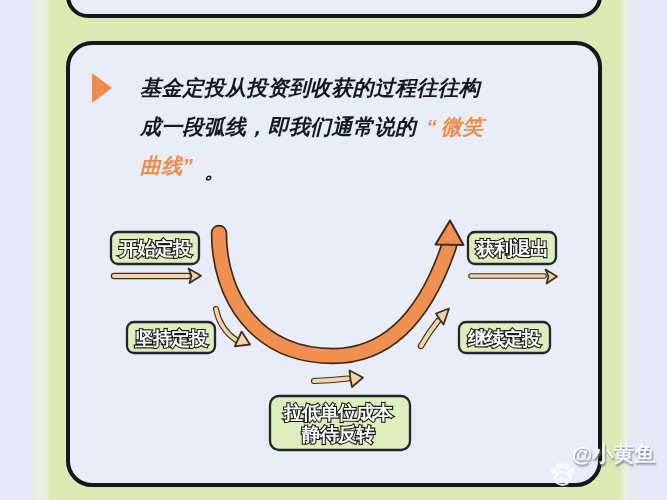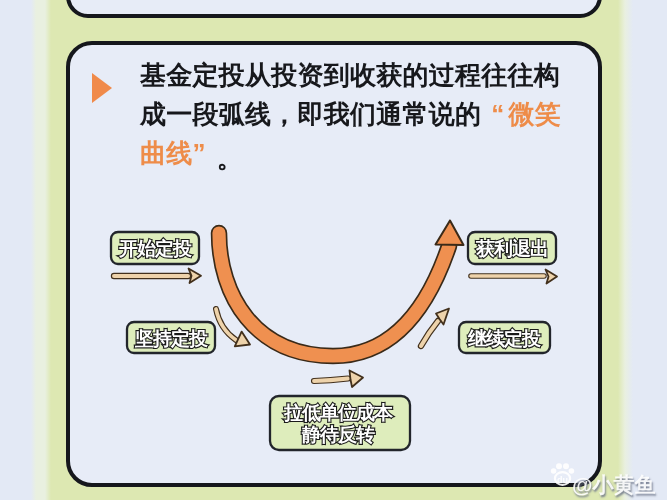--- a/index.html
+++ b/index.html
@@ -20,34 +20,34 @@
       rgba(233,240,224,0) 633px);
   }
   .panel{
     position:absolute;left:66px;width:536px;
     background:#e7ecf7;border:4.5px solid #15171c;border-radius:26px;
     box-sizing:border-box;
   }
   #ptop{top:-36px;height:54px;border-radius:22px;}
   #pmain{top:40.5px;height:446.5px;}
   #txt{
-    position:absolute;left:140px;top:56px;width:430px;
-    font-size:26px;font-weight:bold;color:#17181c;
-    line-height:39px;letter-spacing:0.25px;
+    position:absolute;left:140px;top:68px;width:430px;
+    font-size:21px;font-weight:bold;color:#17181c;
+    line-height:39px;letter-spacing:0.25px;font-style:italic;
   }
   #txt .o{color:#ee8c49;}
   #tri{
     position:absolute;left:92px;top:73px;width:0;height:0;
     border-left:20px solid #f08a4a;
     border-top:15px solid transparent;
     border-bottom:15px solid transparent;
   }
   #dia{position:absolute;left:0;top:0;}
   #wm{
-    position:absolute;left:572px;top:471px;width:95px;height:30px;
+    position:absolute;left:572px;top:440px;width:95px;height:30px;
     color:rgba(255,255,255,0.9);font-size:21px;font-weight:bold;
     text-shadow:1px 2px 2px rgba(110,118,138,0.9);
     letter-spacing:0px;
   }
 </style>
 </head>
 <body>
 <div id="band"></div>
 <div id="ptop" class="panel"></div>
 <div id="pmain" class="panel"></div>

